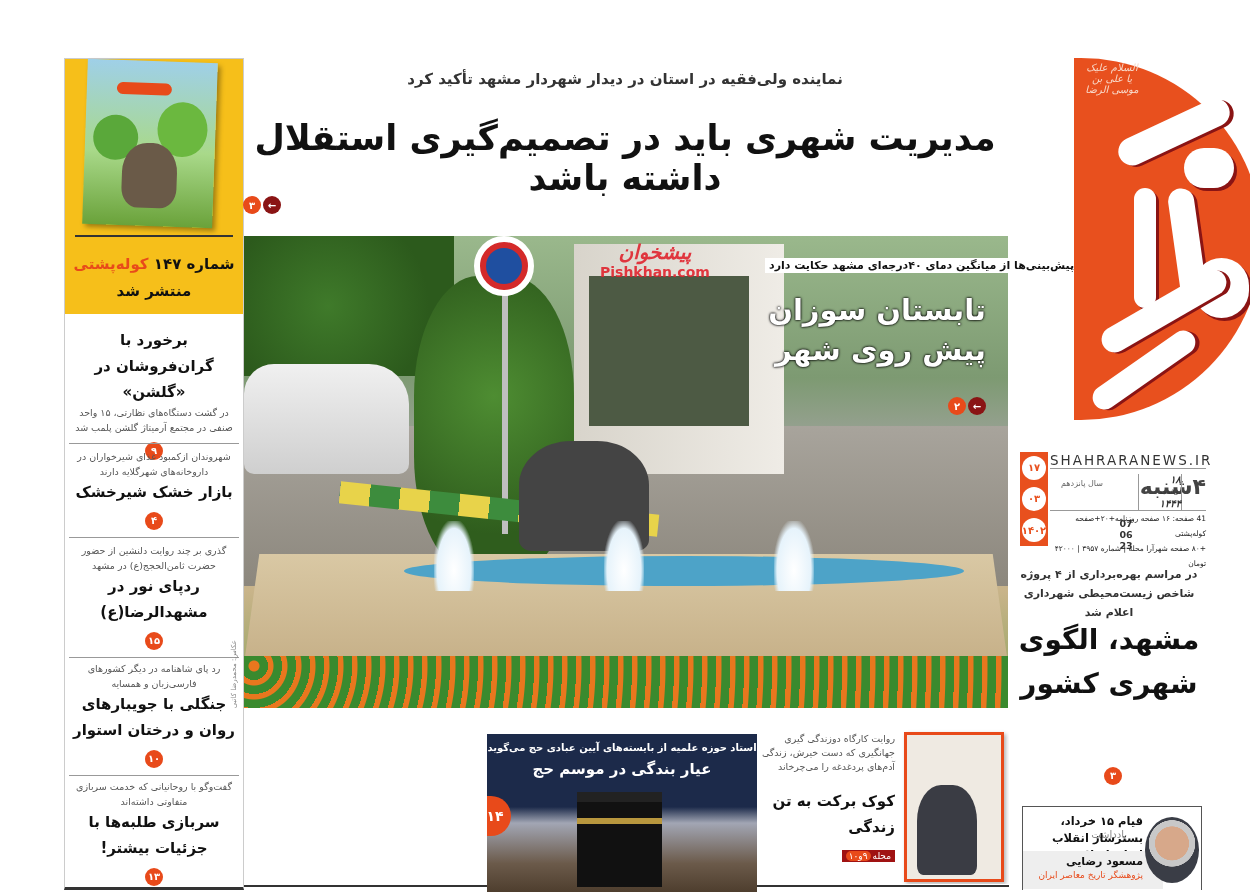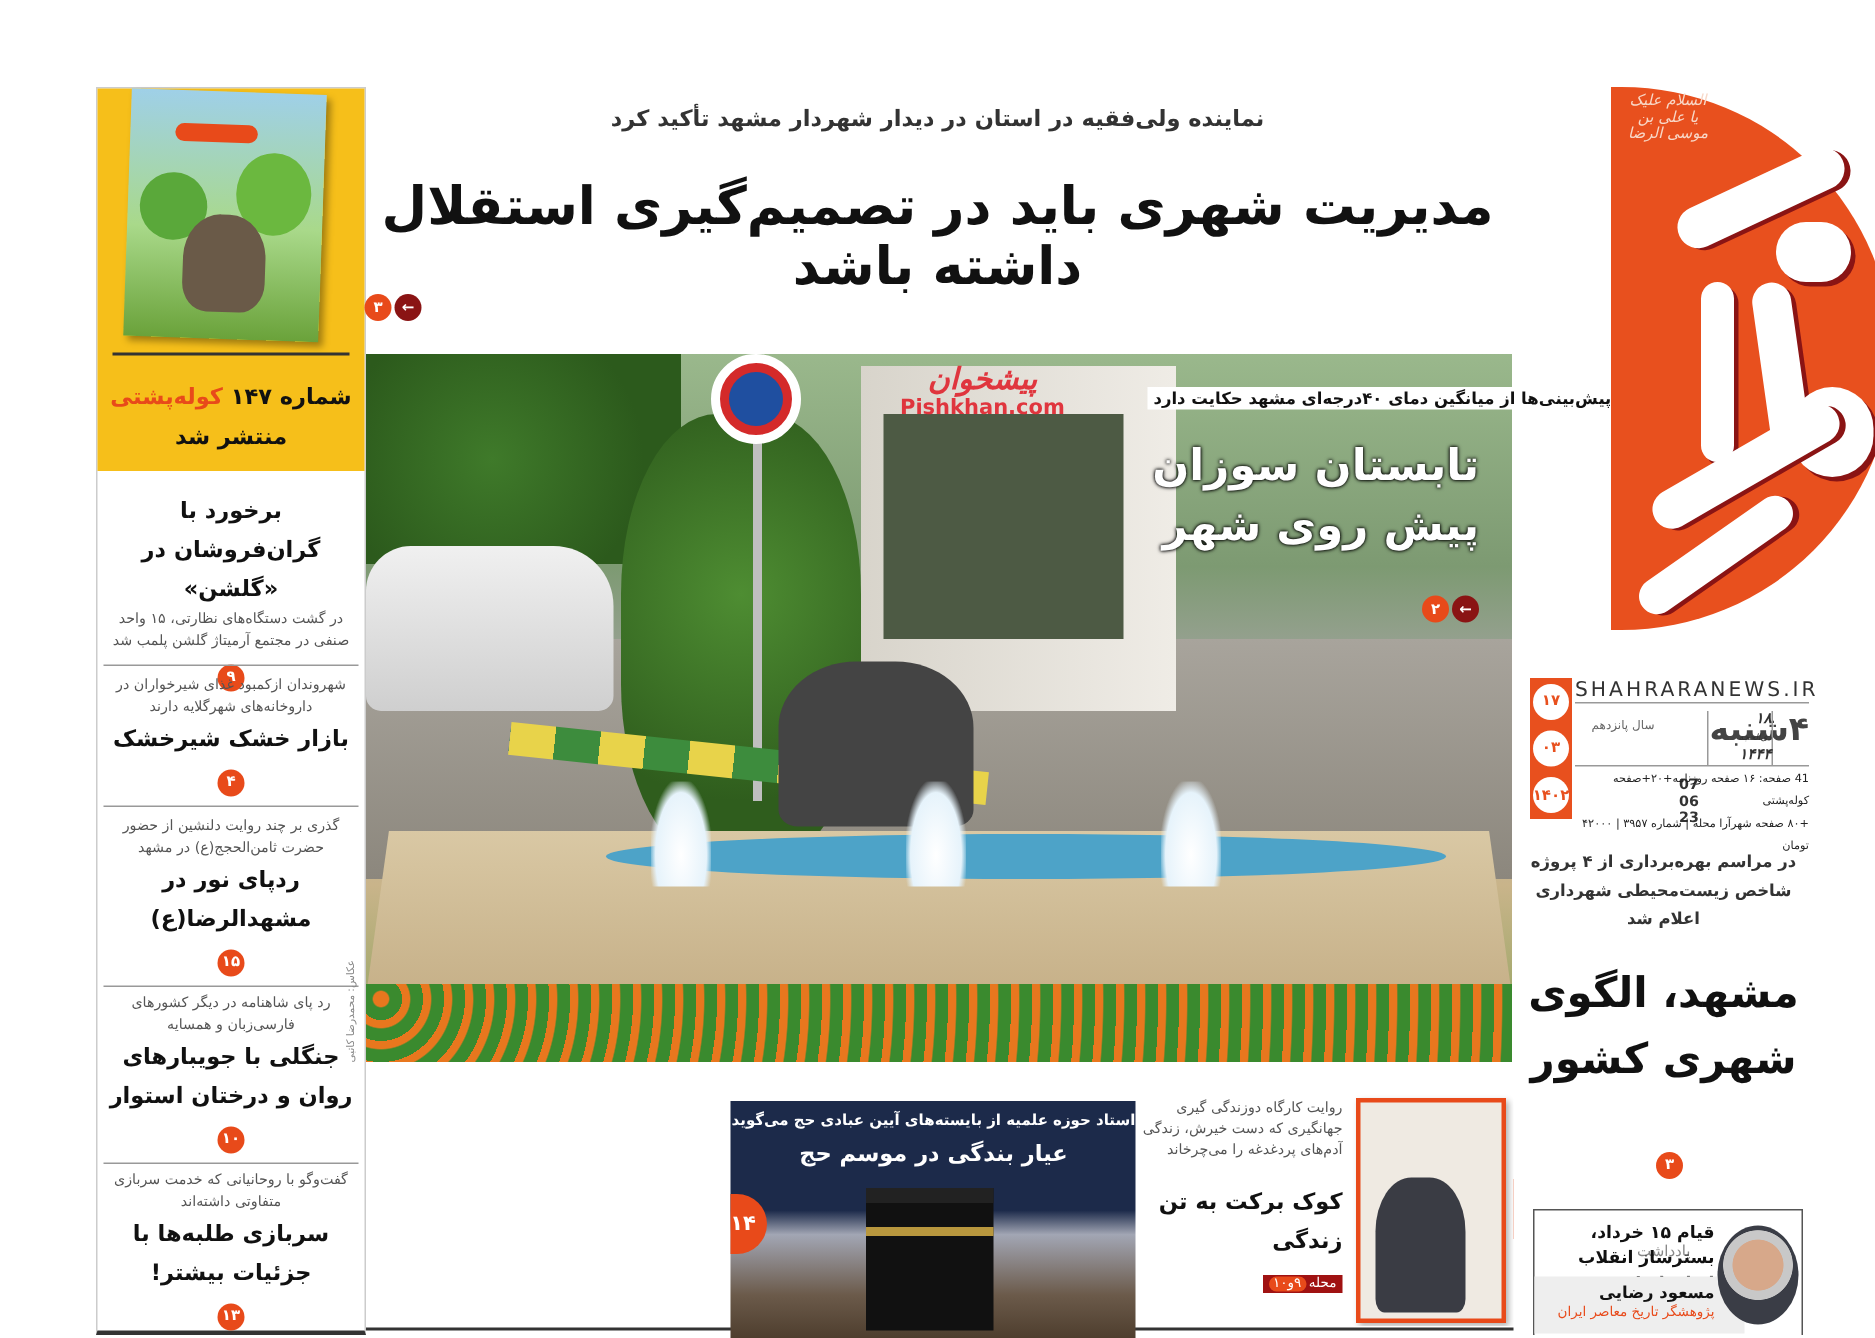--- a/index.html
+++ b/index.html
@@ -91,21 +91,21 @@
   #masthead { left: 1020px; top: 452px; width: 186px; height: 94px; }
   #mast-left { position:absolute; left: 0; top: 0; width: 28px; height: 94px; background: #e8501e; display:flex; flex-direction:column; justify-content:space-around; align-items:center; }
   #mast-left span { width: 24px; height: 24px; border-radius: 50%; background: #fff; color: #e8501e; font-size: 10px; font-weight: bold; display:flex; align-items:center; justify-content:center; }
   #mast-url { position:absolute; left: 30px; top: 0; width: 156px; font-size: 13.5px; letter-spacing: 2px; color: #333; direction: ltr; text-align: left; border-bottom: 1px solid #999; }
   #mast-day { position:absolute; right: 0; top: 22px; font-size: 22px; font-weight: 900; color: #444; }
   #mast-hijri { position:absolute; left: 118px; top: 22px; width: 44px; text-align: right; font-size: 10px; line-height: 12px; font-weight: bold; color: #333; border-left: 1px solid #999; border-right: 1px solid #999; font-style: italic; }
   #mast-greg { position:absolute; left: 94px; top: 22px; width: 24px; text-align: center; font-size: 9.5px; line-height: 11px; font-weight: bold; color: #333; direction: ltr; margin-top: 44px; }
   #mast-year { position:absolute; left: 32px; top: 26px; width: 60px; text-align: center; font-size: 8px; color: #666; line-height: 11px; }
   #mast-pages { position:absolute; left: 30px; top: 58px; width: 156px; font-size: 7.5px; color: #222; line-height: 15px; text-align: right; border-top: 1px solid #999; }
   #right-kicker { left: 1016px; top: 565px; width: 186px; text-align: center; font-size: 11px; font-weight: bold; color: #333; line-height: 19px; }
-  #right-title { left: 1016px; top: 640px; width: 186px; text-align: center; font-size: 28px; font-weight: 900; line-height: 44px; }
+  #right-title { left: 1016px; top: 618px; width: 186px; text-align: center; font-size: 28px; font-weight: 900; line-height: 44px; }
   #right-ref { left: 1104px; top: 764px; }
   #note-box { left: 1022px; top: 806px; width: 180px; height: 84px; border: 1px solid #555; border-bottom: none; }
   #note-label { position:absolute; right: 70px; top: -9px; background: #fff; padding: 0 4px; font-size: 10px; color: #888; margin-top: 31px; }
   #note-title { position:absolute; right: 58px; top: 6px; width: 120px; text-align: right; font-size: 11.5px; font-weight: bold; line-height: 17px; }
   #note-author-box { position:absolute; left: 0; top: 44px; width: 140px; height: 38px; background: #eee; }
   #note-author { position:absolute; right: 58px; top: 48px; font-size: 11px; font-weight: bold; }
   #note-role { position:absolute; right: 58px; top: 63px; font-size: 9px; color: #e84a1a; }
   #note-photo { position:absolute; right: 2px; top: 10px; width: 54px; height: 66px; border-radius: 50%; background: radial-gradient(circle at 50% 40%, #d7a88a 0 35%, #c8c8c8 36% 48%, #3a3d46 49%); }
 </style>
 </head>

